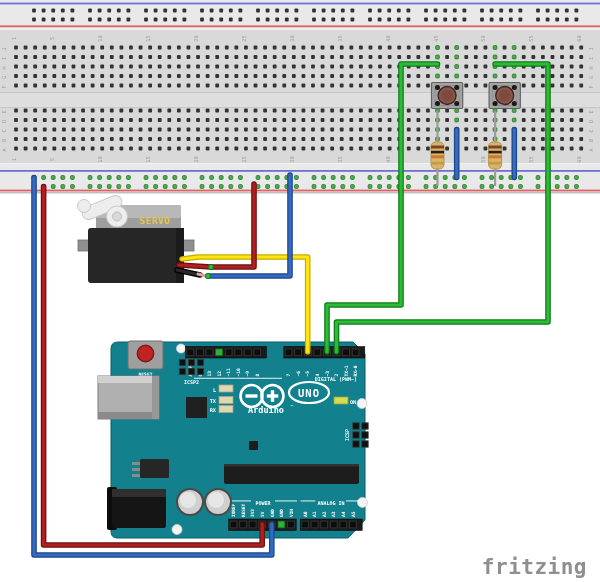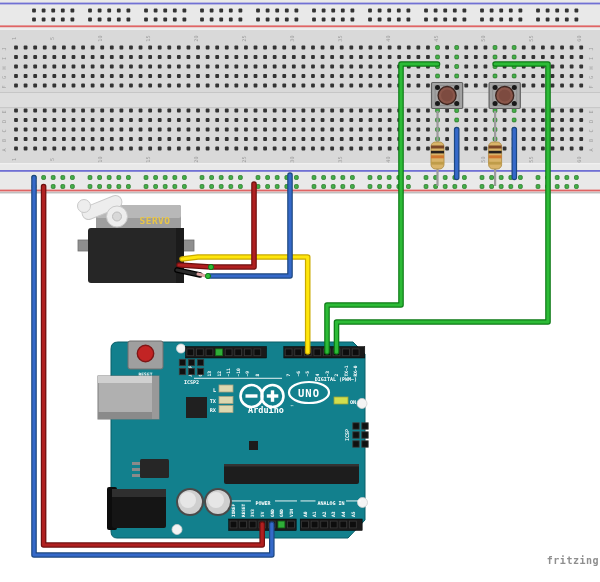--- a/index.html
+++ b/index.html
@@ -1,20 +1,20 @@
 <!DOCTYPE html>
 <html><head>
 <meta charset="utf-8">
 <style>
   html,body{margin:0;padding:0;background:#ffffff;}
   .stage{position:relative;width:600px;height:582px;background:#ffffff;overflow:hidden;
          font-family:"DejaVu Sans",sans-serif;}
   .stage svg{position:absolute;left:0;top:0;}
-  .watermark{position:absolute;right:1px;top:555px;
-             font-family:"DejaVu Sans Mono",monospace;font-size:10px;font-weight:bold;
+  .watermark{position:absolute;right:13px;top:555px;
+             font-family:"DejaVu Sans Mono",monospace;font-size:21px;font-weight:bold;
              letter-spacing:.5px;color:#8f8f8f;}
 </style>
 </head>
 <body>
 
 <div class="stage">
   <svg id="scene" width="600" height="582" viewBox="0 0 600 582">
       <g>
         <rect x="0" y="0" width="600" height="193" fill="#d9d9d9"></rect>
         <rect x="0" y="0" width="600" height="29" fill="#e9e9e9"></rect>

